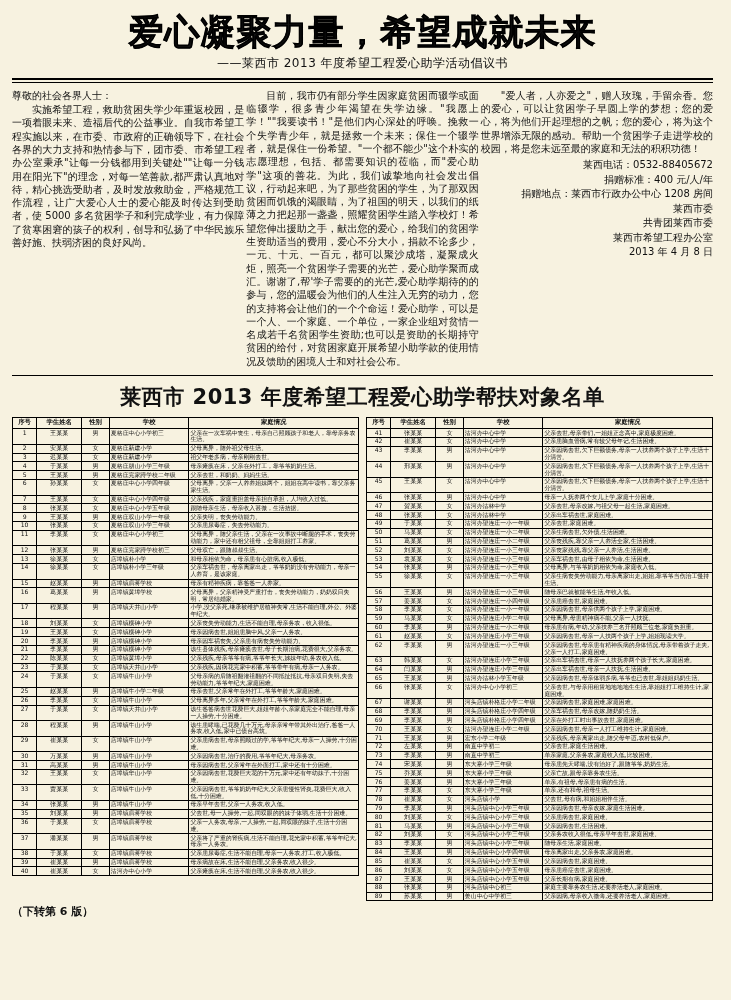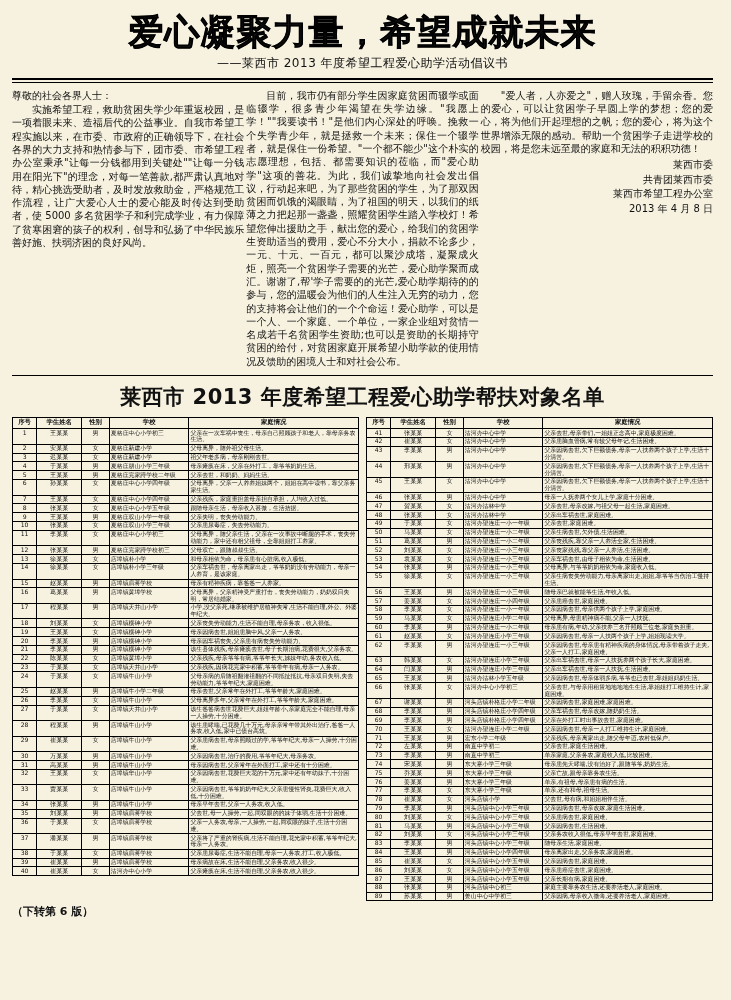--- a/index.html
+++ b/index.html
@@ -128,20 +128,25 @@
       <p>实施希望工程，救助贫困失学少年重返校园，是一项着眼未来、造福后代的公益事业。自我市希望工程实施以来，在市委、市政府的正确领导下，在社会各界的大力支持和热情参与下，团市委、市希望工程办公室秉承"让每一分钱都用到关键处""让每一分钱用在阳光下"的理念，对每一笔善款,都严肃认真地对待，精心挑选受助者，及时发放救助金，严格规范工作流程，让广大爱心人士的爱心能及时传达到受助者，使 5000 多名贫困学子和利完成学业，有力保障了贫寒困窘的孩子的权利，创导和弘扬了中华民族乐善好施、扶弱济困的良好风尚。</p>
       <p></p>
     </div>
     <div class="col">
       <p>目前，我市仍有部分学生因家庭贫困而辍学或面临辍学，很多青少年渴望在失学边缘。"我愿上学！""我要读书！"是他们内心深处的呼唤。挽救一个失学青少年，就是拯救一个未来；保住一个辍学者，就是保住一份希望。"一个都不能少"这个朴实的志愿理想，包括、都需要知识的莅临，而"爱心助学"这项的善花。为此，我们诚挚地向社会发出倡议，行动起来吧，为了那些贫困的学生，为了那双因贫困而饥饿的渴眼睛，为了祖国的明天，以我们的纸薄之力把起那一盏盏，照耀贫困学生踏入学校灯！希望您伸出援助之手，献出您的爱心，给我们的贫困学生资助适当的费用，爱心不分大小，捐款不论多少，一元、十元、一百元，都可以聚沙成塔，凝聚成火炬，照亮一个贫困学子需要的光芒，爱心助学聚而成汇。谢谢了,帮'学子需要的的光芒,爱心助学期待的的参与，您的温暖会为他们的人生注入无穷的动力，您的支持将会让他们的一个个命运！爱心助学，可以是一个人、一个家庭、一个单位，一家企业组对贫情一名成若千名贫困学生资助;也可以是资助的长期持守贫困的给付，对贫困家庭开展希望小助学款的使用情况及馈助的困境人士和对社会公布。</p>
       <p></p>
     </div>
     <div class="col">
       <p>"爱人者，人亦爱之"，赠人玫瑰，手留余香。您的爱心，可以让贫困学子早圆上学的梦想；您的爱心，将为他们开起理想的之帆；您的爱心，将为这个世界增添无限的感动。帮助一个贫困学子走进学校的校园，将是您未远至最的家庭和无法的积积功德！</p>
       <div class="sign">
+        <div class="contact">
+          <p>莱西电话：0532-88405672</p>
+          <p>捐赠标准：400 元/人/年</p>
+          <p>捐赠地点：莱西市行政办公中心 1208 房间</p>
+        </div>
         <p>莱西市委</p>
         <p>共青团莱西市委</p>
         <p>莱西市希望工程办公室</p>
         <p>2013 年 4 月 8 日</p>
       </div>
     </div>
   </div>
 
   <hr class="rule">
 

